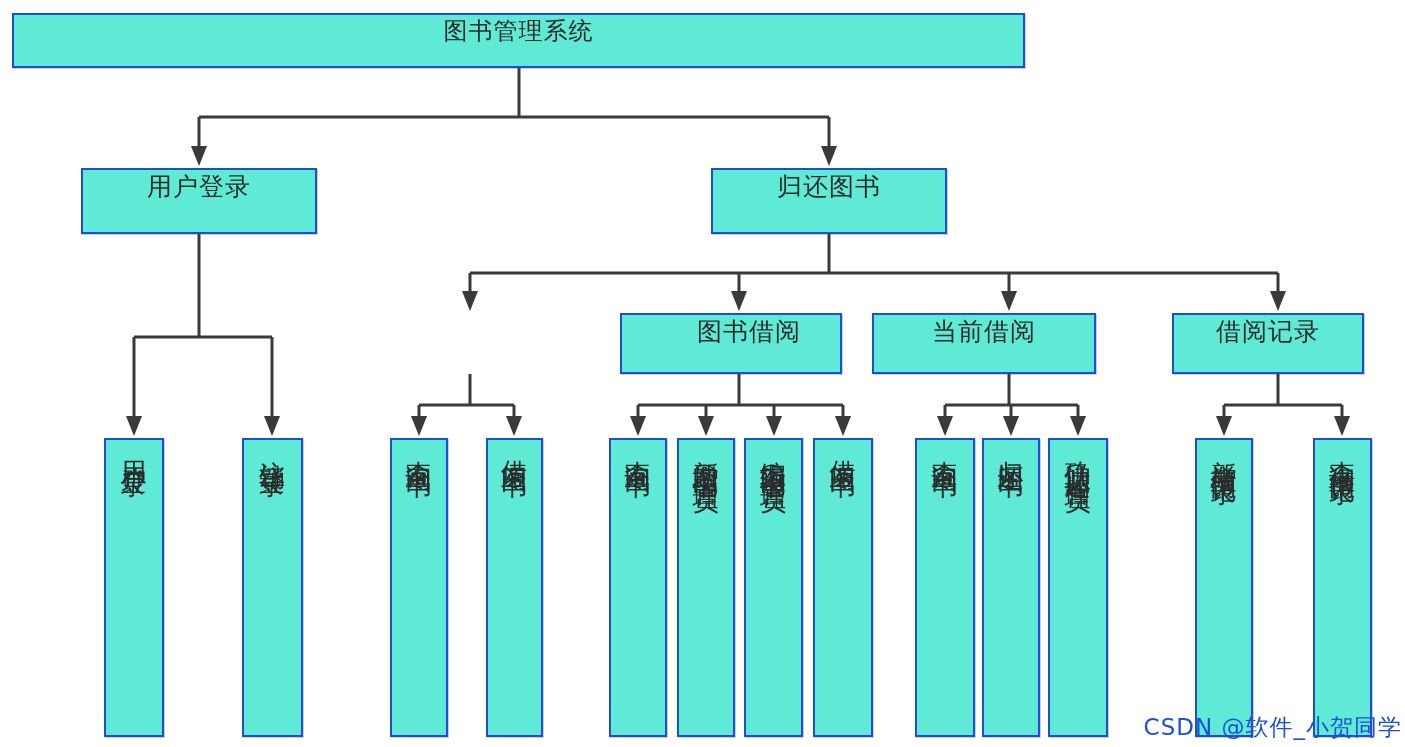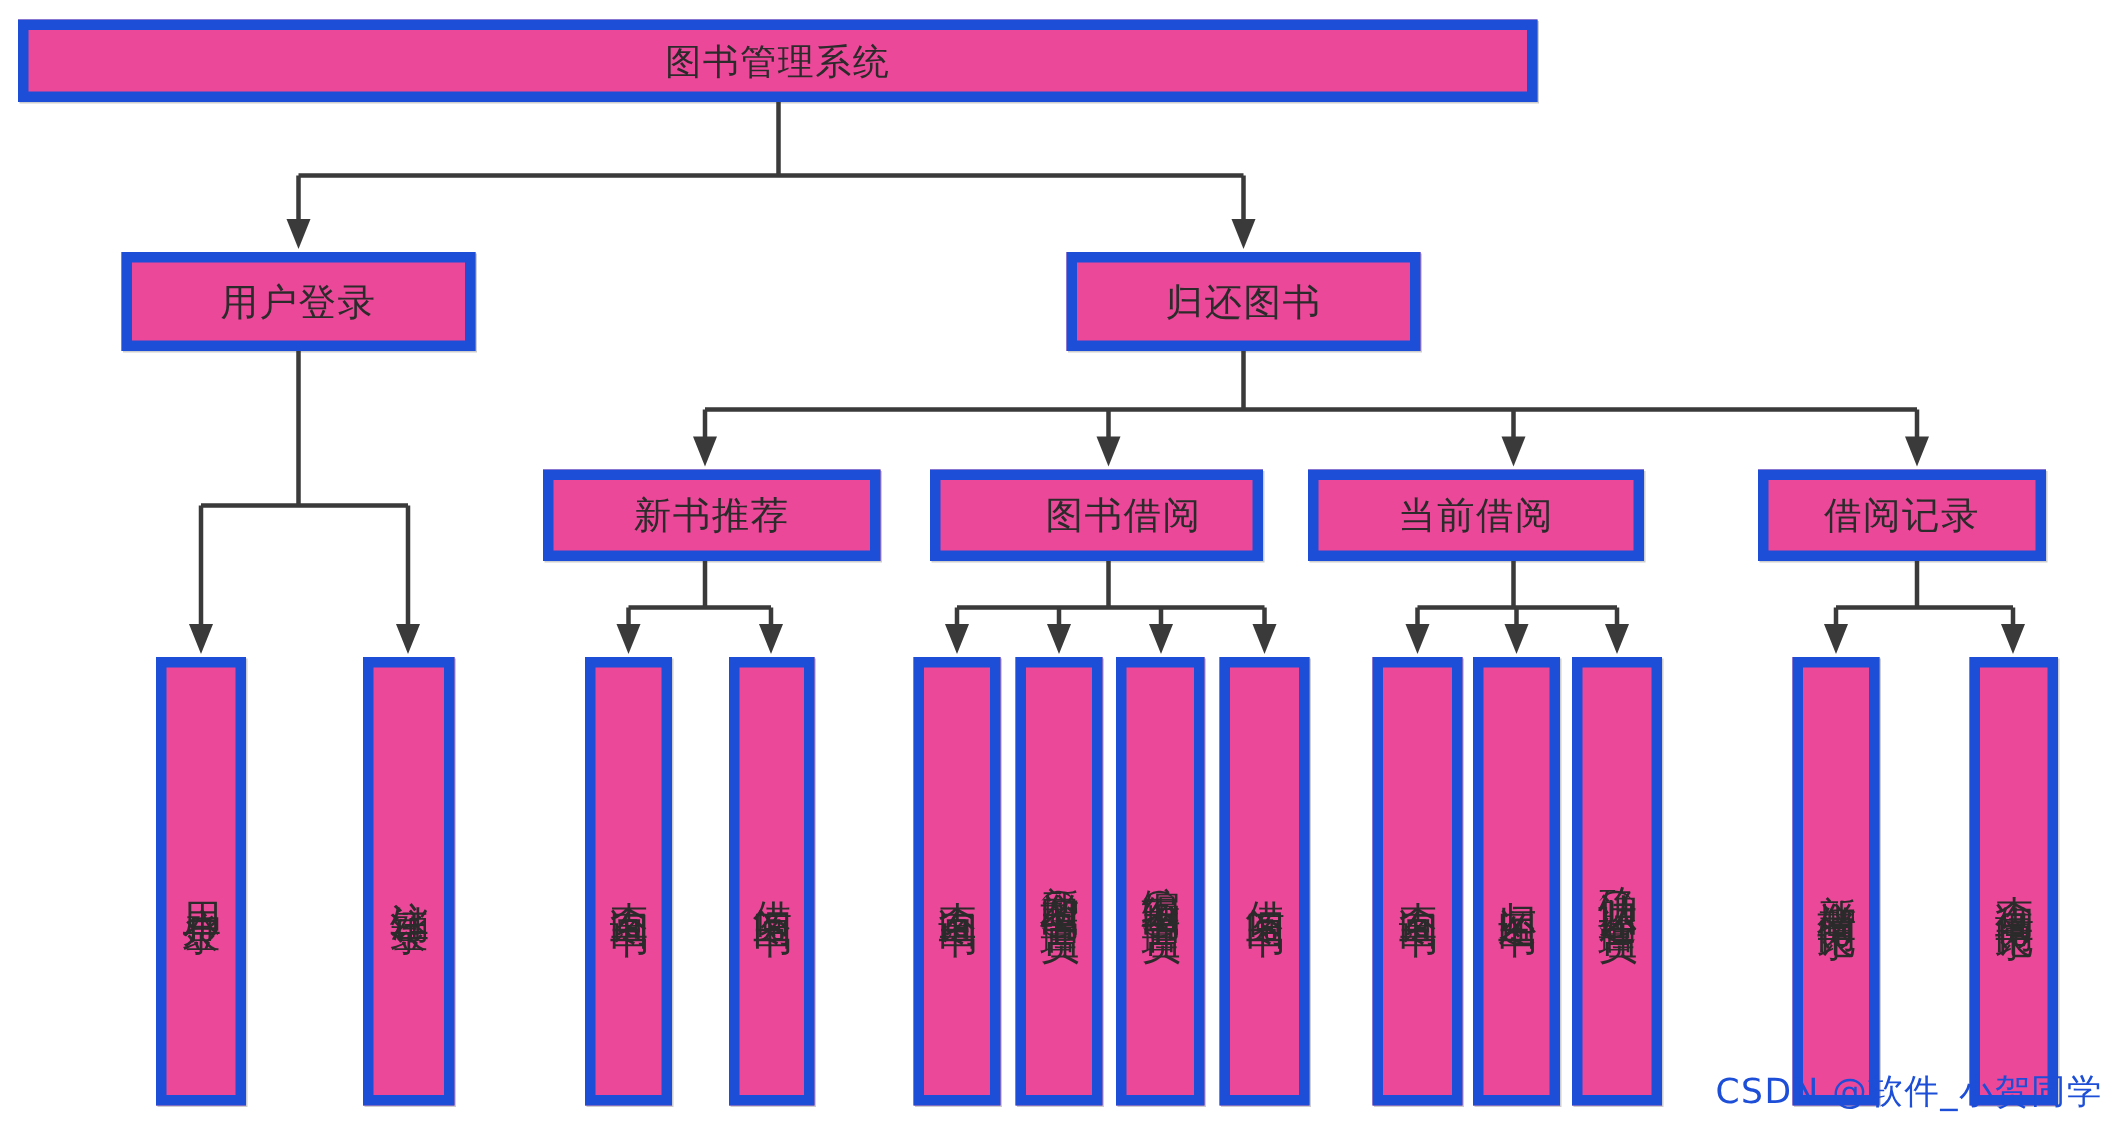--- a/index.html
+++ b/index.html
@@ -17,24 +17,23 @@
   }
   .connectors {
     position: absolute;
     left: 0; top: 0;
     width: 1405px;
     height: 747px;
   }
   .node {
     position: absolute;
     box-sizing: border-box;
-    border: 7px solid #1d4ed8;
-    background: #ec4899;
+    border: 2px solid #1d4ed8;
+    background: #5eead4;
     display: flex;
-    align-items: center;
     justify-content: center;
     color: #2b2b2b;
     box-shadow: 1px 1px 0 rgba(60,60,60,0.25);
   }
   .node.h .label {
     font-size: 25px;
     letter-spacing: 1px;
     white-space: nowrap;
   }
   .node.root .label {
@@ -98,23 +97,20 @@
     <span class="label">图书管理系统</span>
   </div>
 
   <div class="node h" style="left:81px; top:168px; width:236px; height:66px;">
     <span class="label">用户登录</span>
   </div>
   <div class="node h" style="left:711px; top:168px; width:236px; height:66px;">
     <span class="label">归还图书</span>
   </div>
 
-  <div class="node h" style="left:362px; top:313px; width:225px; height:61px;">
-    <span class="label">新书推荐</span>
-  </div>
   <div class="node h" style="left:620px; top:313px; width:222px; height:61px;padding-left:36px;">
     <span class="label">图书借阅</span>
   </div>
   <div class="node h" style="left:872px; top:313px; width:224px; height:61px;">
     <span class="label">当前借阅</span>
   </div>
   <div class="node h" style="left:1172px; top:313px; width:192px; height:61px;">
     <span class="label">借阅记录</span>
   </div>
 

